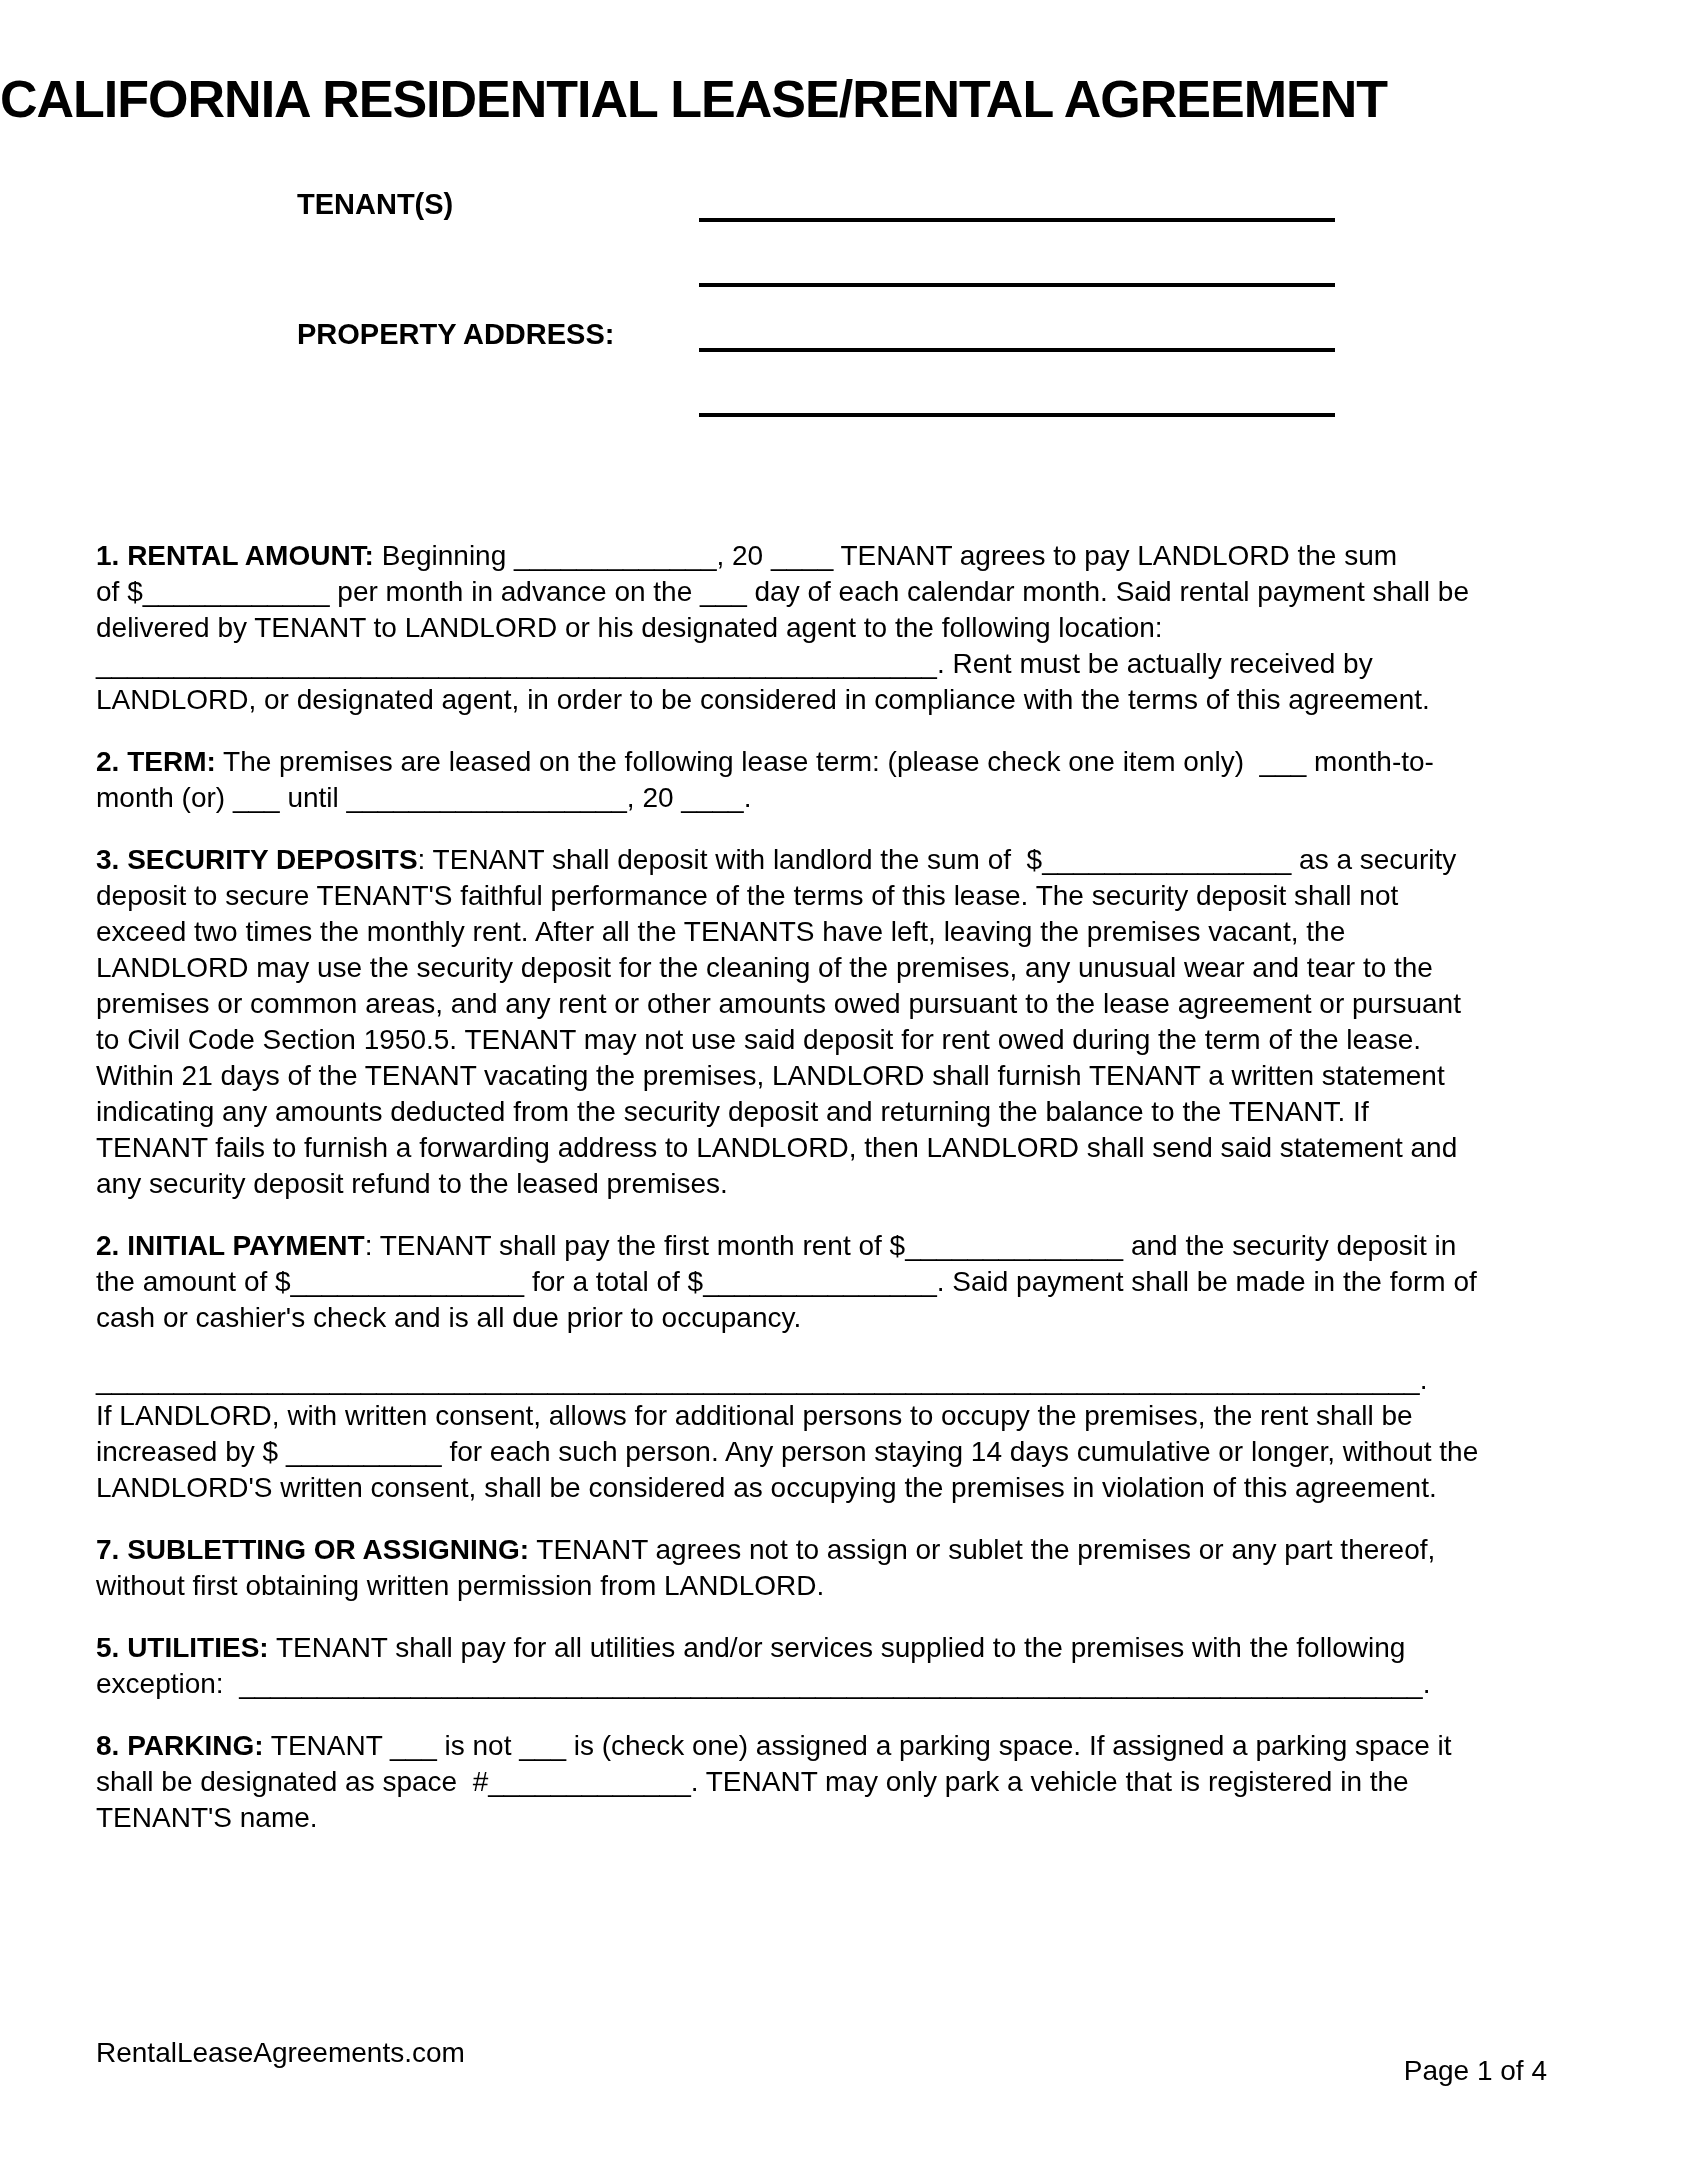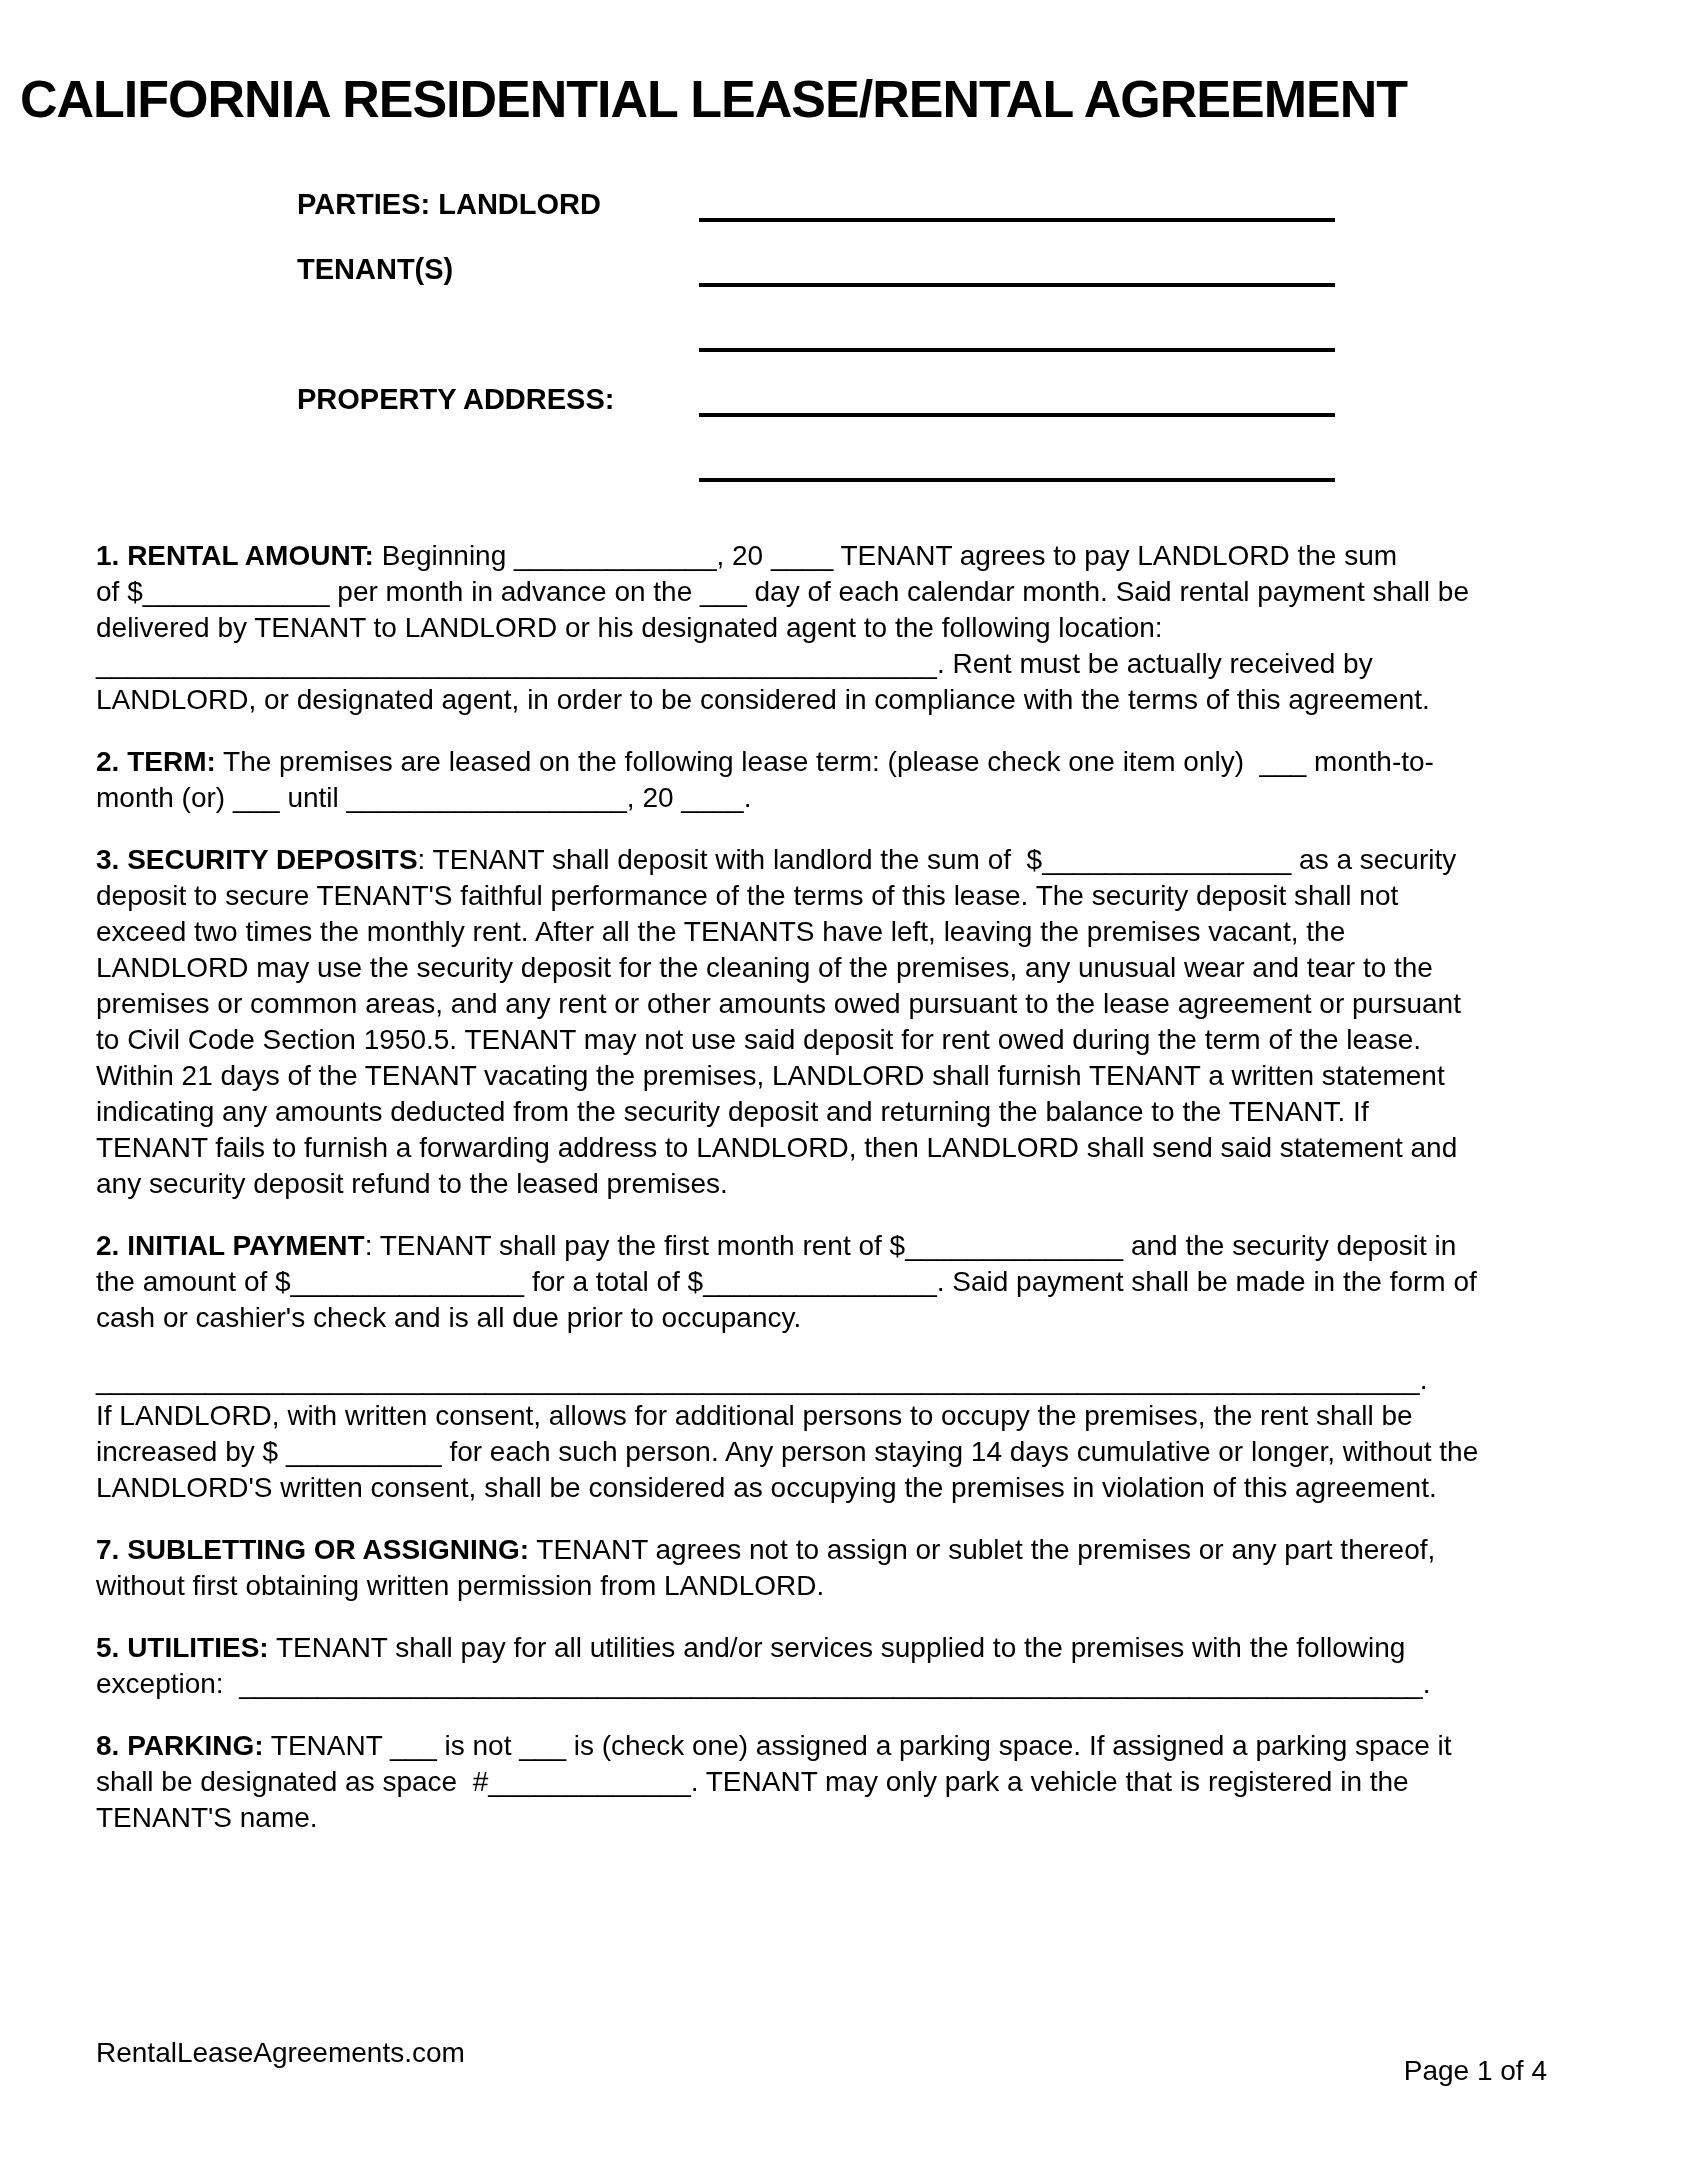--- a/index.html
+++ b/index.html
@@ -10,21 +10,20 @@
     position: relative;
     overflow: hidden;
   }
   .page { position: absolute; left: 0; top: 0; width: 1683px; height: 2178px; background: #ffffff; }
 
   .doc-title {
     position: absolute; top: 69px; left: 0; width: 1337px;
     margin: 0; text-align: center;
     font-size: 52px; font-weight: bold; white-space: nowrap;
     letter-spacing: -1px;
-    padding-left: 20px;
   }
 
   .header-fields { position: absolute; left: 297px; top: 187px; width: 1089px; }
   .hrow { position: relative; height: 65px; width: 1089px; }
   .hlabel { display: block; font-size: 29px; font-weight: bold; line-height: 34px; white-space: nowrap; }
   .hline { position: absolute; left: 402px; top: 31px; width: 636px; height: 4px; background: #000; }
 
   .body-text {
     position: absolute; left: 96px; top: 538px; width: 1485px;
     font-size: 28px; line-height: 36px;
@@ -36,24 +35,20 @@
   .footer-right { position: absolute; right: 136px; top: 2055px; font-size: 28px; white-space: nowrap; }
 </style>
 </head>
 <body>
 
 <div class="page">
 
   <h1 class="doc-title">CALIFORNIA RESIDENTIAL LEASE/RENTAL AGREEMENT</h1>
 
   <div class="header-fields">
-    <div class="hrow">
-      <span class="hlabel">PARTIES: LANDLORD</span>
-      <span class="hline"></span>
-    </div>
     <div class="hrow">
       <span class="hlabel">TENANT(S)</span>
       <span class="hline"></span>
     </div>
     <div class="hrow">
       <span class="hlabel"></span>
       <span class="hline"></span>
     </div>
     <div class="hrow">
       <span class="hlabel">PROPERTY ADDRESS:</span>

